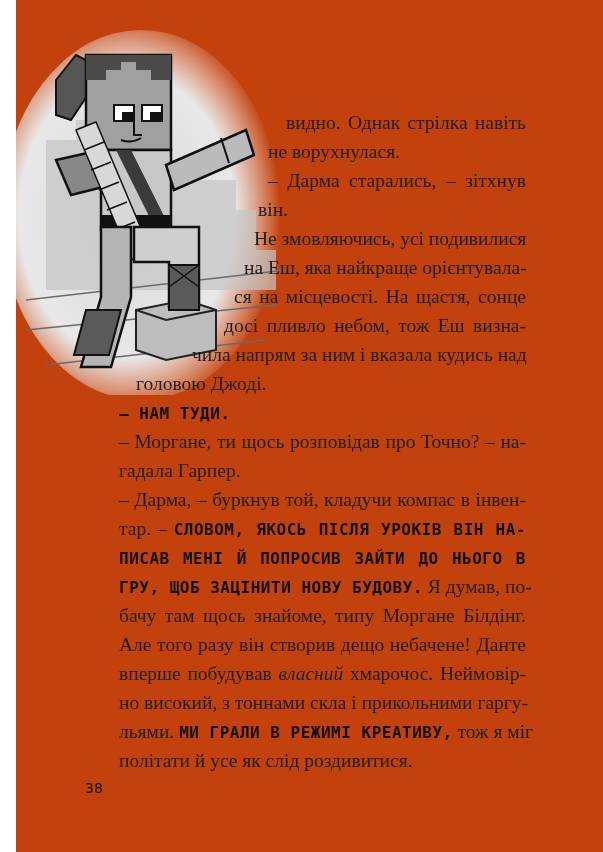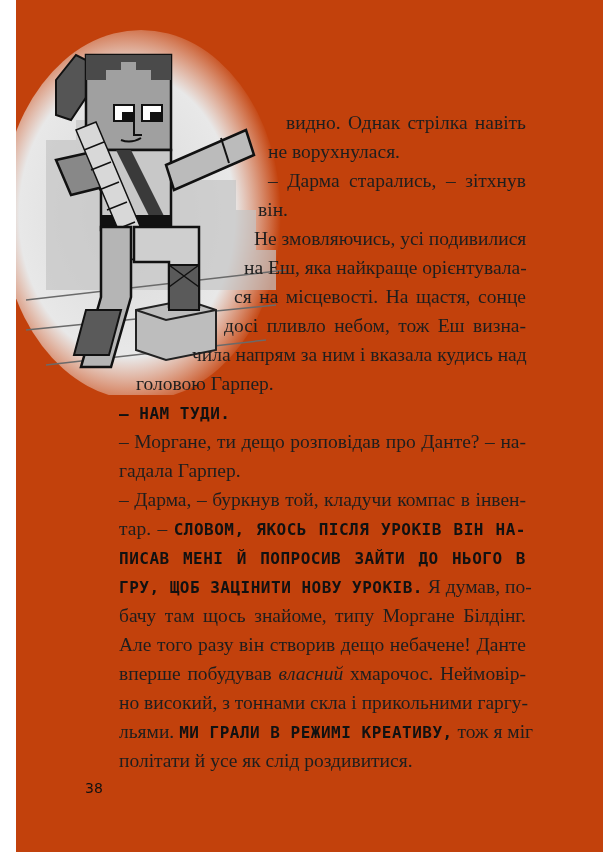--- a/index.html
+++ b/index.html
@@ -96,28 +96,28 @@
   <div id="text-lines">
       <div class="line just" style="left: 270px; top: 108px; width: 240px;"><span>видно. Однак стрілка навіть</span></div>
       <div class="line" style="left: 252px; top: 137px; width: 168px;"><span>не ворухнулася.</span></div>
       <div class="line just" style="left: 252px; top: 166px; width: 258px;"><span>–  Дарма старались, – зітхнув</span></div>
       <div class="line" style="left: 242px; top: 195px; width: 58px;"><span>він.</span></div>
       <div class="line just" style="left: 238px; top: 224px; width: 272px;"><span>Не змовляючись, усі подивилися</span></div>
       <div class="line just" style="left: 228px; top: 253px; width: 282px;"><span>на Еш, яка найкраще орієнтувала-</span></div>
       <div class="line just" style="left: 218px; top: 282px; width: 292px;"><span>ся на місцевості. На щастя, сонце</span></div>
       <div class="line just" style="left: 208px; top: 311px; width: 302px;"><span>досі пливло небом, тож Еш визна-</span></div>
       <div class="line just" style="left: 176px; top: 340px; width: 334px;"><span>чила напрям за ним і вказала кудись над</span></div>
-      <div class="line" style="left: 120px; top: 369px; width: 180px;"><span>головою Гарпер.</span></div>
+      <div class="line" style="left: 120px; top: 369px; width: 180px;"><span>головою Джоді.</span></div>
       <div class="line" style="left: 103px; top: 398px; width: 147px;"><span class="pix">– НАМ ТУДИ.</span></div>
-      <div class="line just" style="left: 103px; top: 427px; width: 407px;"><span>–  Моргане, ти дещо розповідав про Данте? – на-</span></div>
+      <div class="line just" style="left: 103px; top: 427px; width: 407px;"><span>–  Моргане, ти щось розповідав про Точно? – на-</span></div>
       <div class="line" style="left: 103px; top: 456px; width: 197px;"><span>гадала Гарпер.</span></div>
       <div class="line just" style="left: 103px; top: 485px; width: 407px;"><span>–  Дарма, – буркнув той, кладучи компас в інвен-</span></div>
       <div class="line just" style="left: 103px; top: 514px; width: 407px;"><span>тар. – </span><span class="pix">СЛОВОМ, ЯКОСЬ ПІСЛЯ УРОКІВ ВІН НА-</span></div>
       <div class="line just" style="left: 103px; top: 543px; width: 407px;"><span class="pix">ПИСАВ МЕНІ Й ПОПРОСИВ ЗАЙТИ ДО НЬОГО В</span></div>
-      <div class="line just" style="left: 103px; top: 572px; width: 407px;"><span class="pix">ГРУ, ЩОБ ЗАЦІНИТИ НОВУ УРОКІВ.</span><span> Я думав, по-</span></div>
+      <div class="line just" style="left: 103px; top: 572px; width: 407px;"><span class="pix">ГРУ, ЩОБ ЗАЦІНИТИ НОВУ БУДОВУ.</span><span> Я думав, по-</span></div>
       <div class="line just" style="left: 103px; top: 601px; width: 407px;"><span>бачу там щось знайоме, типу Моргане Білдінг.</span></div>
       <div class="line just" style="left: 103px; top: 630px; width: 407px;"><span>Але того разу він створив дещо небачене! Данте</span></div>
       <div class="line just" style="left: 103px; top: 659px; width: 407px;"><span>вперше побудував </span><span class="it">власний</span><span> хмарочос. Неймовір-</span></div>
       <div class="line just" style="left: 103px; top: 688px; width: 407px;"><span>но високий, з тоннами скла і прикольними гаргу-</span></div>
       <div class="line just" style="left: 103px; top: 717px; width: 407px;"><span>льями. </span><span class="pix">МИ ГРАЛИ В РЕЖИМІ КРЕАТИВУ,</span><span> тож я міг</span></div>
       <div class="line" style="left: 103px; top: 746px; width: 317px;"><span>політати й усе як слід роздивитися.</span></div>
     </div>
 
   <div class="pagenum">38</div>
 </div>

